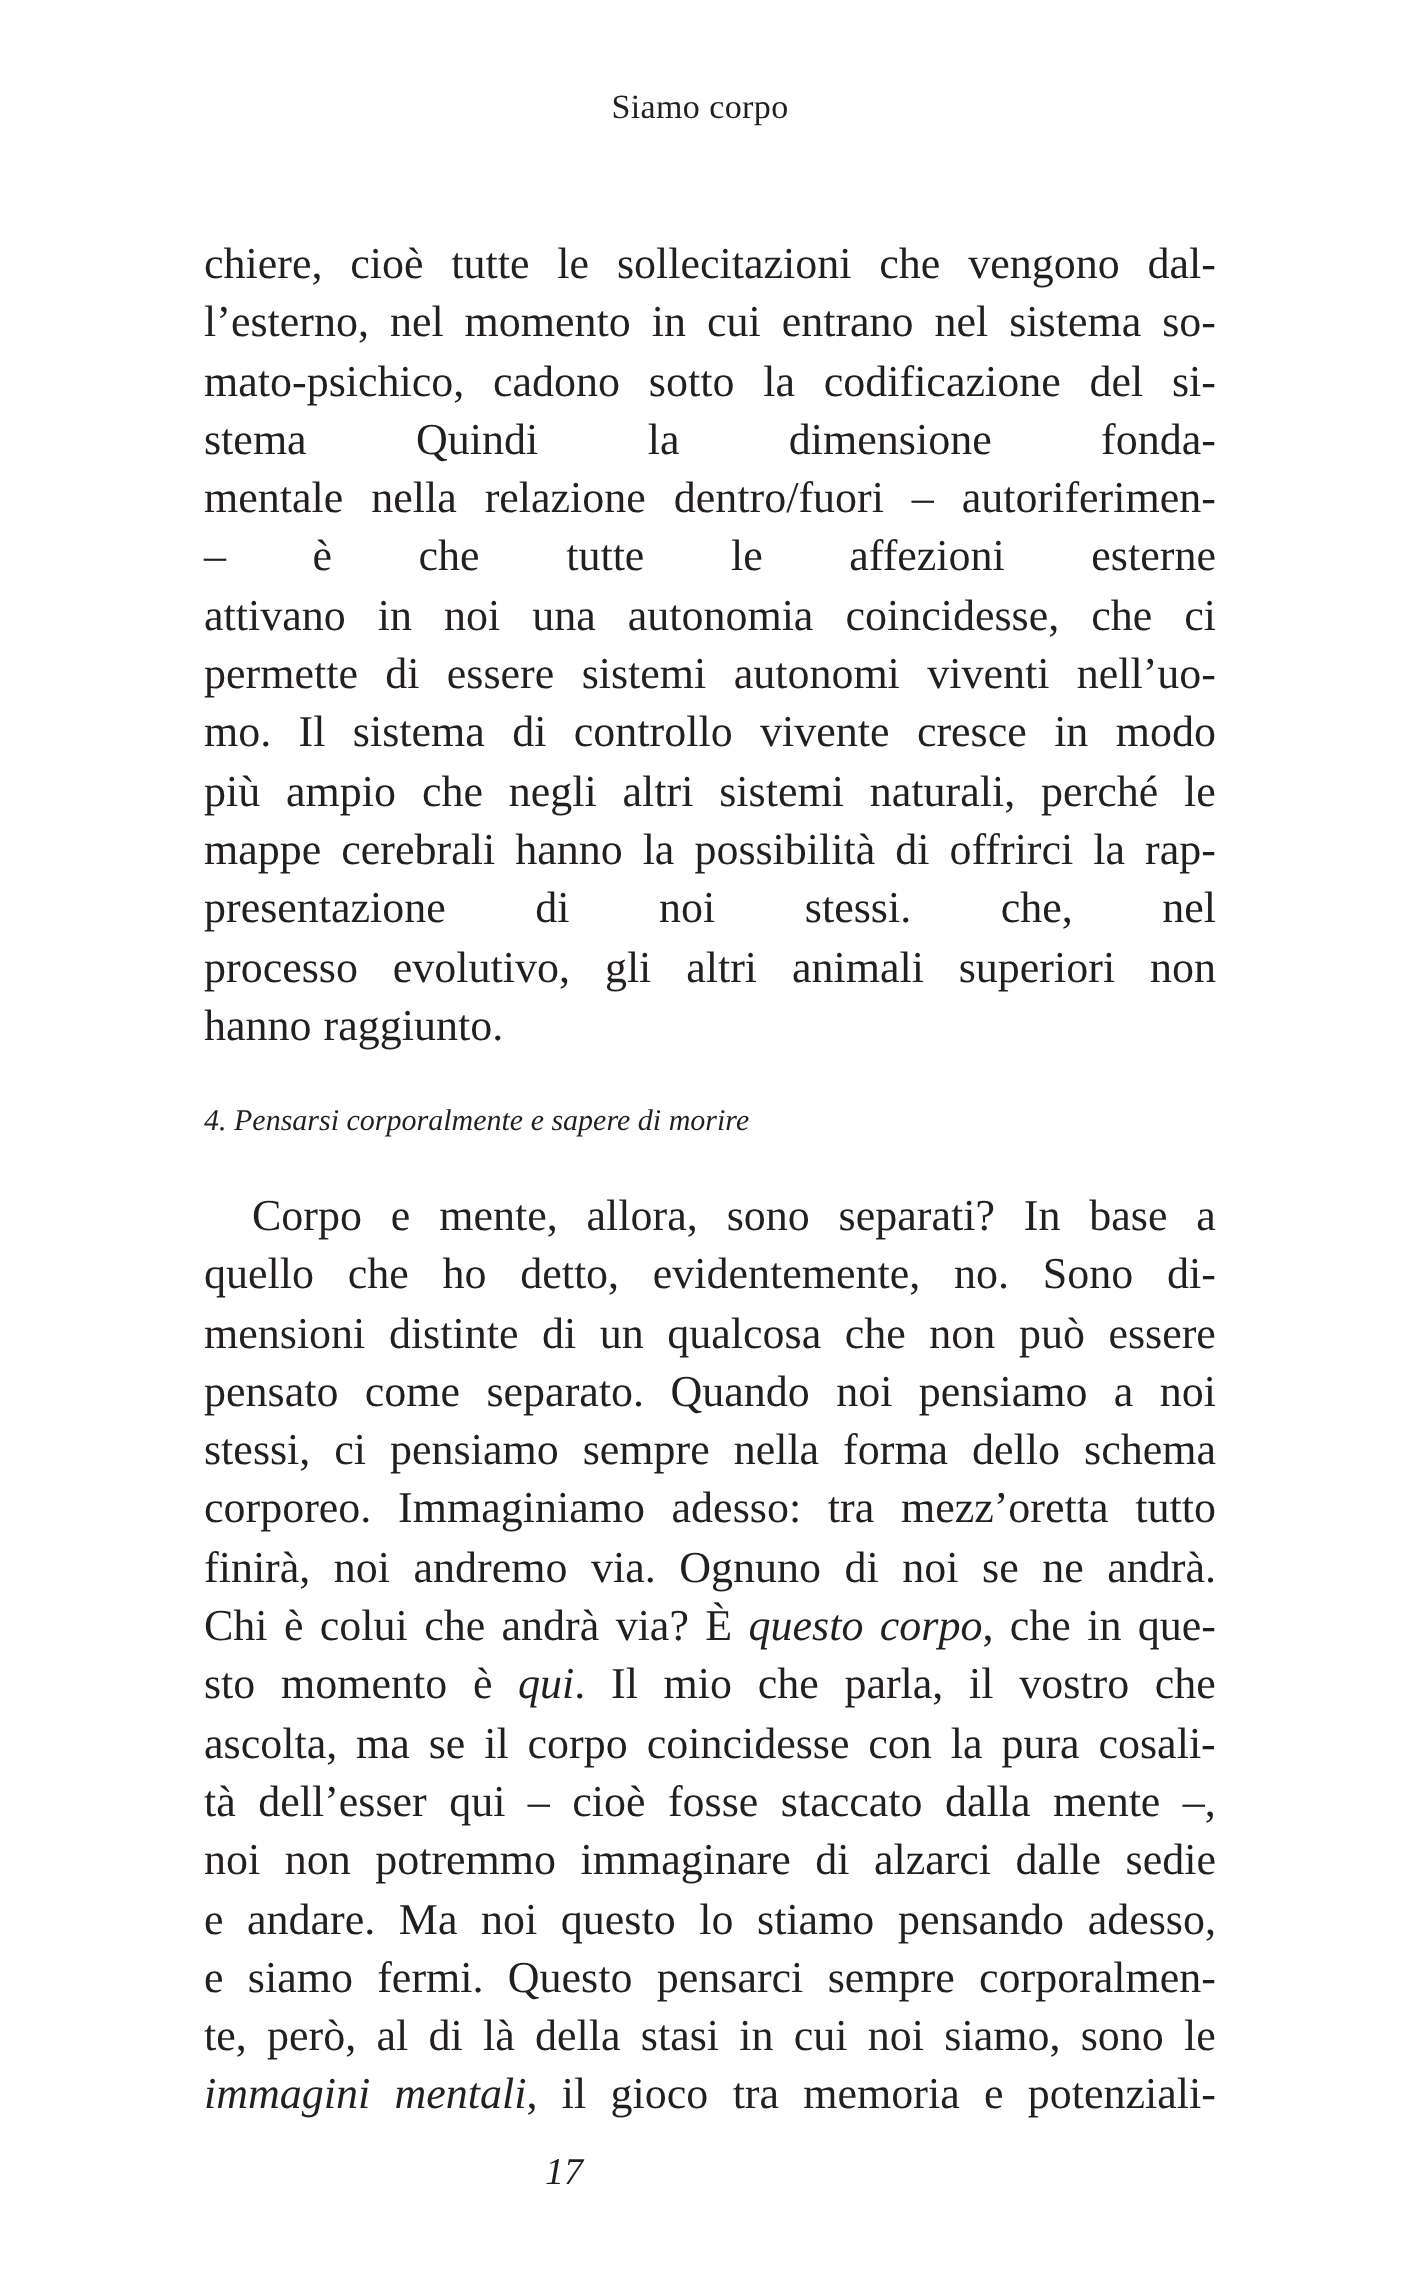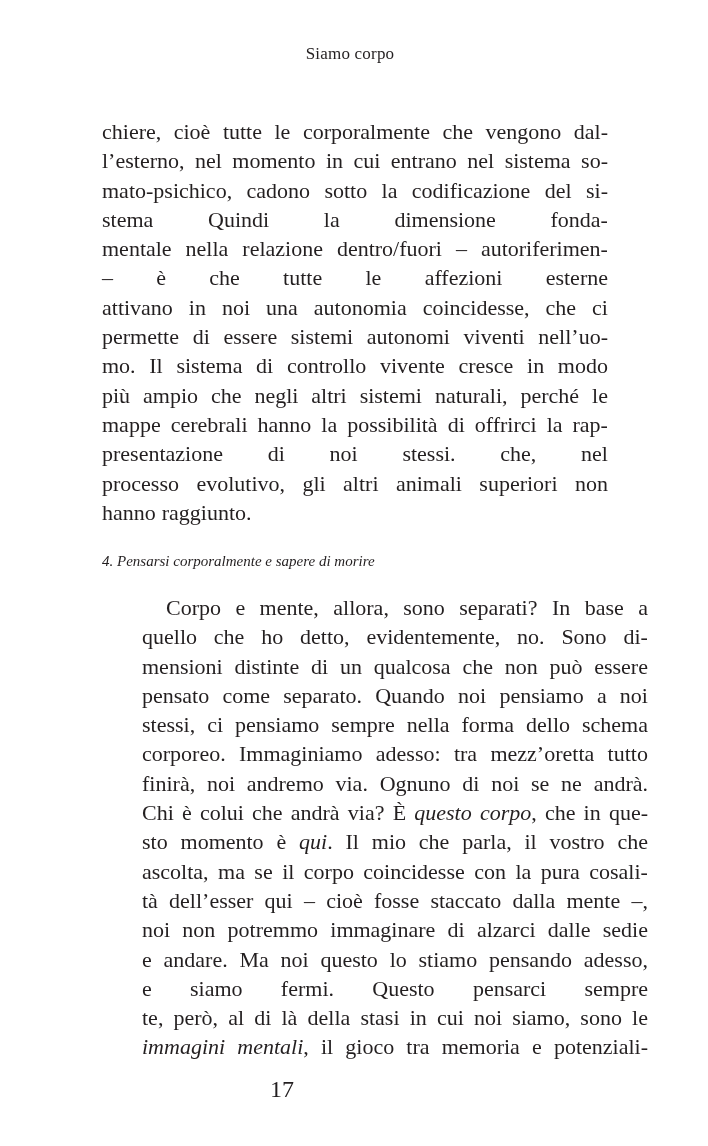--- a/index.html
+++ b/index.html
@@ -32,29 +32,30 @@
     .para1 { top: 117px; }
     .section-heading {
       position: absolute;
       left: 102px;
       top: 546px;
       font-size: 15px;
       font-style: italic;
       line-height: 30px;
       white-space: nowrap;
     }
-    .para2 { top: 593px; margin-left: 40px; }
+    .para2 { top: 593px; }
     em { font-style: italic; }
     .page-number {
       position: absolute;
       top: 1076px;
       left: 0;
       width: 564px;
       text-align: center;
-      font-size: 24px;
+      font-size: 19px;
+      font-style: italic;
     }
     
     .jline {
       display: flex;
       justify-content: space-between;
       height: 29.3px;
       line-height: 29.3px;
       font-size: 22px;
       white-space: pre;
       align-items: center;
@@ -65,21 +66,21 @@
     .jline.left span.w { margin-right: 6px; }
     .jline.indent { padding-left: 24px; }
   </style>
 </head>
 <body>
 
 <div>
   <div class="running-head">Siamo corpo</div>
 
   <div class="block para1" id="para1">
-      <div class="jline"><span class="w"><span>chiere,</span></span><span class="w"><span>cioè</span></span><span class="w"><span>tutte</span></span><span class="w"><span>le</span></span><span class="w"><span>corporalmente</span></span><span class="w"><span>che</span></span><span class="w"><span>vengono</span></span><span class="w"><span>dal-</span></span></div>
+      <div class="jline"><span class="w"><span>chiere,</span></span><span class="w"><span>cioè</span></span><span class="w"><span>tutte</span></span><span class="w"><span>le</span></span><span class="w"><span>sollecitazioni</span></span><span class="w"><span>che</span></span><span class="w"><span>vengono</span></span><span class="w"><span>dal-</span></span></div>
       <div class="jline"><span class="w"><span>l’esterno,</span></span><span class="w"><span>nel</span></span><span class="w"><span>momento</span></span><span class="w"><span>in</span></span><span class="w"><span>cui</span></span><span class="w"><span>entrano</span></span><span class="w"><span>nel</span></span><span class="w"><span>sistema</span></span><span class="w"><span>so-</span></span></div>
       <div class="jline"><span class="w"><span>mato-psichico,</span></span><span class="w"><span>cadono</span></span><span class="w"><span>sotto</span></span><span class="w"><span>la</span></span><span class="w"><span>codificazione</span></span><span class="w"><span>del</span></span><span class="w"><span>si-</span></span></div>
       <div class="jline"><span class="w"><span>stema</span></span><span class="w"><span>Quindi</span></span><span class="w"><span>la</span></span><span class="w"><span>dimensione</span></span><span class="w"><span>fonda-</span></span></div>
       <div class="jline"><span class="w"><span>mentale</span></span><span class="w"><span>nella</span></span><span class="w"><span>relazione</span></span><span class="w"><span>dentro/fuori</span></span><span class="w"><span>–</span></span><span class="w"><span>autoriferimen-</span></span></div>
       <div class="jline"><span class="w"><span>–</span></span><span class="w"><span>è</span></span><span class="w"><span>che</span></span><span class="w"><span>tutte</span></span><span class="w"><span>le</span></span><span class="w"><span>affezioni</span></span><span class="w"><span>esterne</span></span></div>
       <div class="jline"><span class="w"><span>attivano</span></span><span class="w"><span>in</span></span><span class="w"><span>noi</span></span><span class="w"><span>una</span></span><span class="w"><span>autonomia</span></span><span class="w"><span>coincidesse,</span></span><span class="w"><span>che</span></span><span class="w"><span>ci</span></span></div>
       <div class="jline"><span class="w"><span>permette</span></span><span class="w"><span>di</span></span><span class="w"><span>essere</span></span><span class="w"><span>sistemi</span></span><span class="w"><span>autonomi</span></span><span class="w"><span>viventi</span></span><span class="w"><span>nell’uo-</span></span></div>
       <div class="jline"><span class="w"><span>mo.</span></span><span class="w"><span>Il</span></span><span class="w"><span>sistema</span></span><span class="w"><span>di</span></span><span class="w"><span>controllo</span></span><span class="w"><span>vivente</span></span><span class="w"><span>cresce</span></span><span class="w"><span>in</span></span><span class="w"><span>modo</span></span></div>
       <div class="jline"><span class="w"><span>più</span></span><span class="w"><span>ampio</span></span><span class="w"><span>che</span></span><span class="w"><span>negli</span></span><span class="w"><span>altri</span></span><span class="w"><span>sistemi</span></span><span class="w"><span>naturali,</span></span><span class="w"><span>perché</span></span><span class="w"><span>le</span></span></div>
       <div class="jline"><span class="w"><span>mappe</span></span><span class="w"><span>cerebrali</span></span><span class="w"><span>hanno</span></span><span class="w"><span>la</span></span><span class="w"><span>possibilità</span></span><span class="w"><span>di</span></span><span class="w"><span>offrirci</span></span><span class="w"><span>la</span></span><span class="w"><span>rap-</span></span></div>
@@ -97,19 +98,19 @@
       <div class="jline"><span class="w"><span>pensato</span></span><span class="w"><span>come</span></span><span class="w"><span>separato.</span></span><span class="w"><span>Quando</span></span><span class="w"><span>noi</span></span><span class="w"><span>pensiamo</span></span><span class="w"><span>a</span></span><span class="w"><span>noi</span></span></div>
       <div class="jline"><span class="w"><span>stessi,</span></span><span class="w"><span>ci</span></span><span class="w"><span>pensiamo</span></span><span class="w"><span>sempre</span></span><span class="w"><span>nella</span></span><span class="w"><span>forma</span></span><span class="w"><span>dello</span></span><span class="w"><span>schema</span></span></div>
       <div class="jline"><span class="w"><span>corporeo.</span></span><span class="w"><span>Immaginiamo</span></span><span class="w"><span>adesso:</span></span><span class="w"><span>tra</span></span><span class="w"><span>mezz’oretta</span></span><span class="w"><span>tutto</span></span></div>
       <div class="jline"><span class="w"><span>finirà,</span></span><span class="w"><span>noi</span></span><span class="w"><span>andremo</span></span><span class="w"><span>via.</span></span><span class="w"><span>Ognuno</span></span><span class="w"><span>di</span></span><span class="w"><span>noi</span></span><span class="w"><span>se</span></span><span class="w"><span>ne</span></span><span class="w"><span>andrà.</span></span></div>
       <div class="jline"><span class="w"><span>Chi</span></span><span class="w"><span>è</span></span><span class="w"><span>colui</span></span><span class="w"><span>che</span></span><span class="w"><span>andrà</span></span><span class="w"><span>via?</span></span><span class="w"><span>È</span></span><span class="w"><em>questo</em></span><span class="w"><em>corpo</em><span>,</span></span><span class="w"><span>che</span></span><span class="w"><span>in</span></span><span class="w"><span>que-</span></span></div>
       <div class="jline"><span class="w"><span>sto</span></span><span class="w"><span>momento</span></span><span class="w"><span>è</span></span><span class="w"><em>qui</em><span>.</span></span><span class="w"><span>Il</span></span><span class="w"><span>mio</span></span><span class="w"><span>che</span></span><span class="w"><span>parla,</span></span><span class="w"><span>il</span></span><span class="w"><span>vostro</span></span><span class="w"><span>che</span></span></div>
       <div class="jline"><span class="w"><span>ascolta,</span></span><span class="w"><span>ma</span></span><span class="w"><span>se</span></span><span class="w"><span>il</span></span><span class="w"><span>corpo</span></span><span class="w"><span>coincidesse</span></span><span class="w"><span>con</span></span><span class="w"><span>la</span></span><span class="w"><span>pura</span></span><span class="w"><span>cosali-</span></span></div>
       <div class="jline"><span class="w"><span>tà</span></span><span class="w"><span>dell’esser</span></span><span class="w"><span>qui</span></span><span class="w"><span>–</span></span><span class="w"><span>cioè</span></span><span class="w"><span>fosse</span></span><span class="w"><span>staccato</span></span><span class="w"><span>dalla</span></span><span class="w"><span>mente</span></span><span class="w"><span>–,</span></span></div>
       <div class="jline"><span class="w"><span>noi</span></span><span class="w"><span>non</span></span><span class="w"><span>potremmo</span></span><span class="w"><span>immaginare</span></span><span class="w"><span>di</span></span><span class="w"><span>alzarci</span></span><span class="w"><span>dalle</span></span><span class="w"><span>sedie</span></span></div>
       <div class="jline"><span class="w"><span>e</span></span><span class="w"><span>andare.</span></span><span class="w"><span>Ma</span></span><span class="w"><span>noi</span></span><span class="w"><span>questo</span></span><span class="w"><span>lo</span></span><span class="w"><span>stiamo</span></span><span class="w"><span>pensando</span></span><span class="w"><span>adesso,</span></span></div>
-      <div class="jline"><span class="w"><span>e</span></span><span class="w"><span>siamo</span></span><span class="w"><span>fermi.</span></span><span class="w"><span>Questo</span></span><span class="w"><span>pensarci</span></span><span class="w"><span>sempre</span></span></div>
+      <div class="jline"><span class="w"><span>e</span></span><span class="w"><span>siamo</span></span><span class="w"><span>fermi.</span></span><span class="w"><span>Questo</span></span><span class="w"><span>pensarci</span></span><span class="w"><span>sempre</span></span><span class="w"><span>corporalmen-</span></span></div>
       <div class="jline"><span class="w"><span>te,</span></span><span class="w"><span>però,</span></span><span class="w"><span>al</span></span><span class="w"><span>di</span></span><span class="w"><span>là</span></span><span class="w"><span>della</span></span><span class="w"><span>stasi</span></span><span class="w"><span>in</span></span><span class="w"><span>cui</span></span><span class="w"><span>noi</span></span><span class="w"><span>siamo,</span></span><span class="w"><span>sono</span></span><span class="w"><span>le</span></span></div>
       <div class="jline"><span class="w"><em>immagini</em></span><span class="w"><em>mentali</em><span>,</span></span><span class="w"><span>il</span></span><span class="w"><span>gioco</span></span><span class="w"><span>tra</span></span><span class="w"><span>memoria</span></span><span class="w"><span>e</span></span><span class="w"><span>potenziali-</span></span></div>
     </div>
 
   <div class="page-number">17</div>
 </div>
 
 </body></html>

